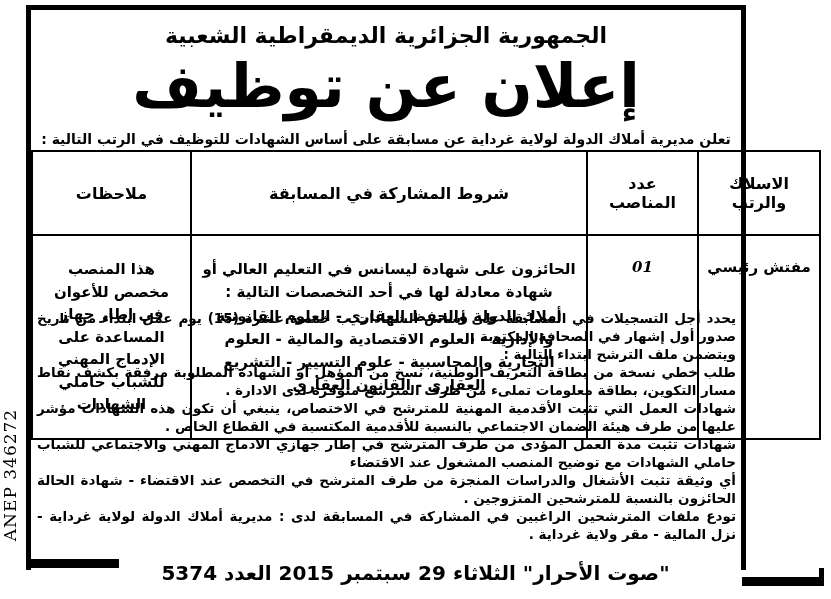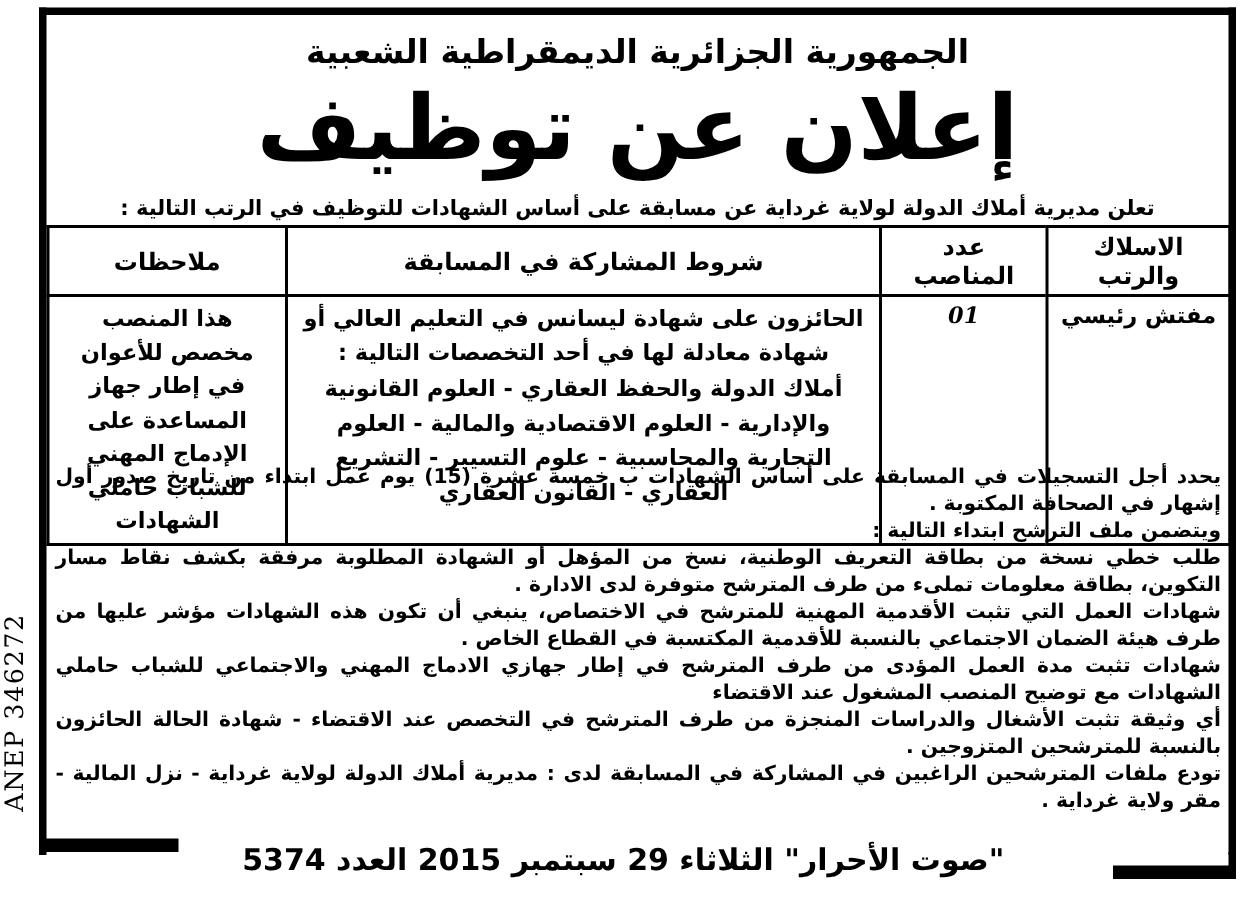--- a/index.html
+++ b/index.html
@@ -29,21 +29,21 @@
     letter-spacing: 1px;
     text-align: center;
     white-space: nowrap;
   }
 
   
   .frame {
     position: absolute;
     left: 26px;
     top: 5px;
-    width: 798px;
+    width: 720px;
     height: 565px;
     box-sizing: border-box;
     border-top: 5px solid #000;
     border-left: 5px solid #000;
     border-right: 5px solid #000;
     direction: rtl;
   }
   .seg-bottom-left  { position: absolute; left: 26px;  top: 559px; width: 93px; height: 9px;  background: #000; }
   .seg-bottom-right { position: absolute; left: 742px; top: 577px; width: 82px; height: 9px;  background: #000; }
   .seg-right-ext    { position: absolute; left: 819px; top: 568px; width: 5px;  height: 18px; background: #000; }
@@ -75,21 +75,21 @@
     top: 140px;
     left: 0;
     width: 788px;
     border-collapse: collapse;
     table-layout: fixed;
     direction: rtl;
   }
   table.jobs th, table.jobs td {
     border: 2px solid #000;
     font-weight: bold;
-    padding: 3px 6px;
+    padding: 22px 6px;
     box-sizing: border-box;
   }
   table.jobs th {
     height: 36px;
     font-size: 16px;
     text-align: center;
     vertical-align: middle;
   }
   table.jobs td {
     height: 112px;

